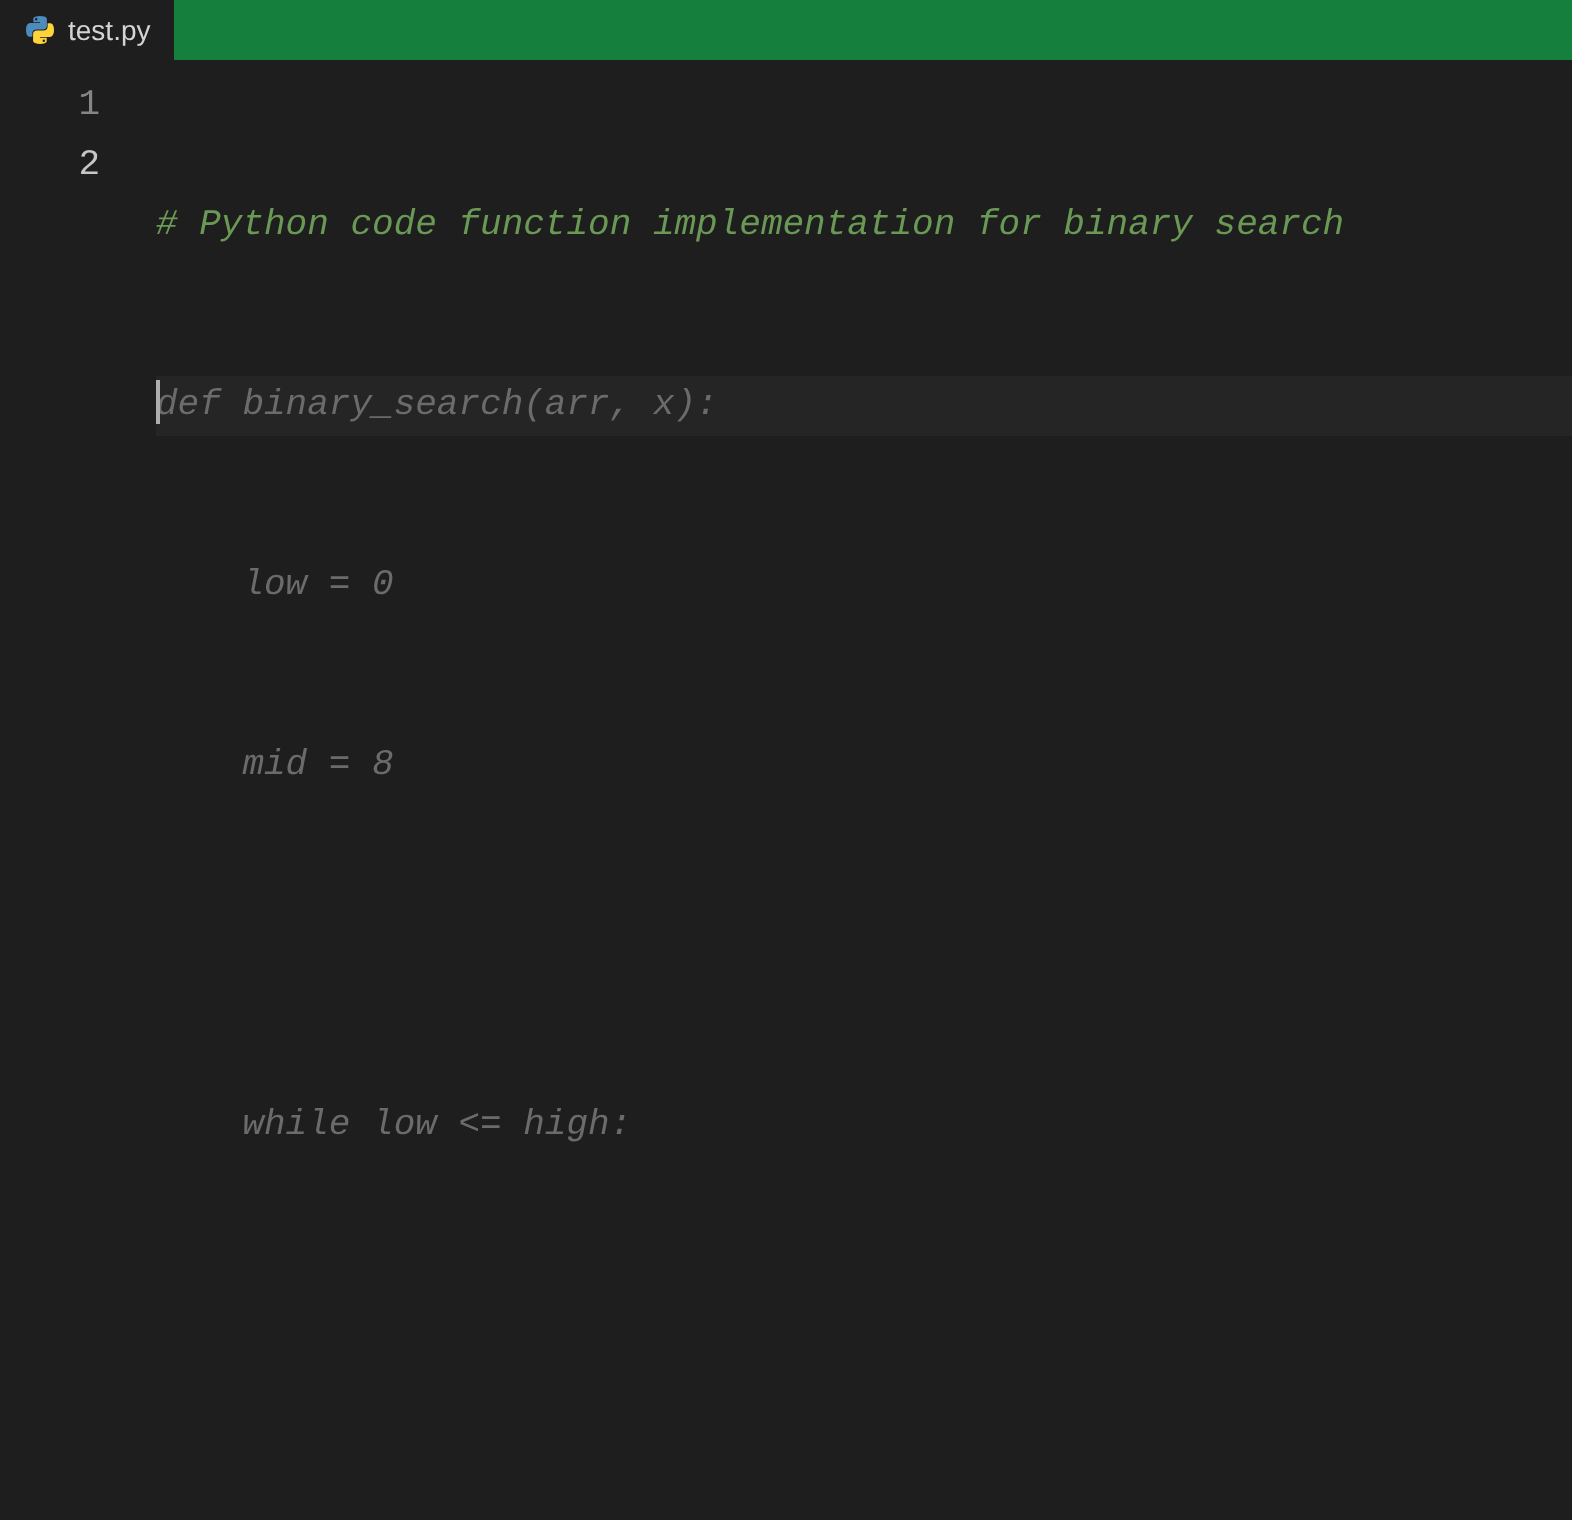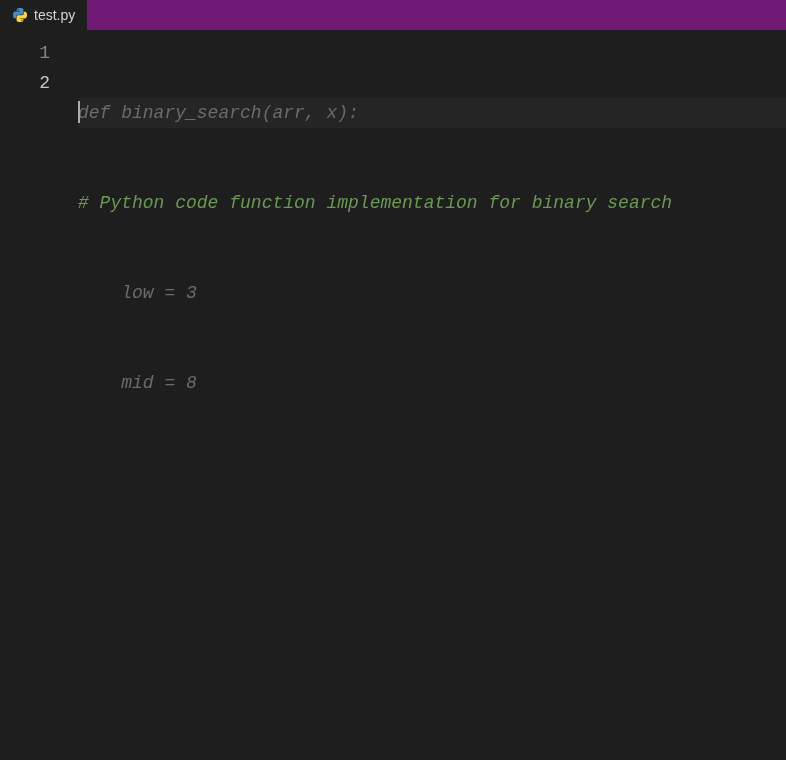--- a/index.html
+++ b/index.html
@@ -11,21 +11,21 @@
     background: #1e1e1e;
     font-family: Menlo, Monaco, 'Courier New', monospace;
     font-size: 18px;
     width: 786px;
     height: 760px;
     overflow: hidden;
     color: #d4d4d4;
   }
   .tab-bar {
     height: 30px;
-    background: #701a75;
+    background: #15803d;
     display: flex;
   }
   .tab {
     display: flex;
     align-items: center;
     padding: 0 12px;
     height: 100%;
     background: #1e1e1e;
     gap: 6px;
   }
@@ -112,25 +112,26 @@
     <span class="tab-label">test.py</span>
   </div>
 </div>
 
 <div class="editor">
   <div class="gutter">
     <div class="ln">1</div>
     <div class="ln active">2</div>
   </div>
   <div class="code-area">
+    <div class="line"><span class="comment"># Python code function implementation for binary search</span></div>
     <div class="line highlight"><span class="cursor"></span><span class="ghost">def binary_search(arr, x):</span></div>
-    <div class="line"><span class="comment"># Python code function implementation for binary search</span></div>
-    <div class="line"><span class="ghost">    low = 3</span></div>
+    <div class="line"><span class="ghost">    low = 0</span></div>
     <div class="line"><span class="ghost">    mid = 8</span></div>
     <div class="line"><span class="ghost"></span></div>
+    <div class="line"><span class="ghost">    while low &lt;= high:</span></div>
     <div class="line"><span class="ghost"></span></div>
     
     
     
     
     
     
     
     
     

